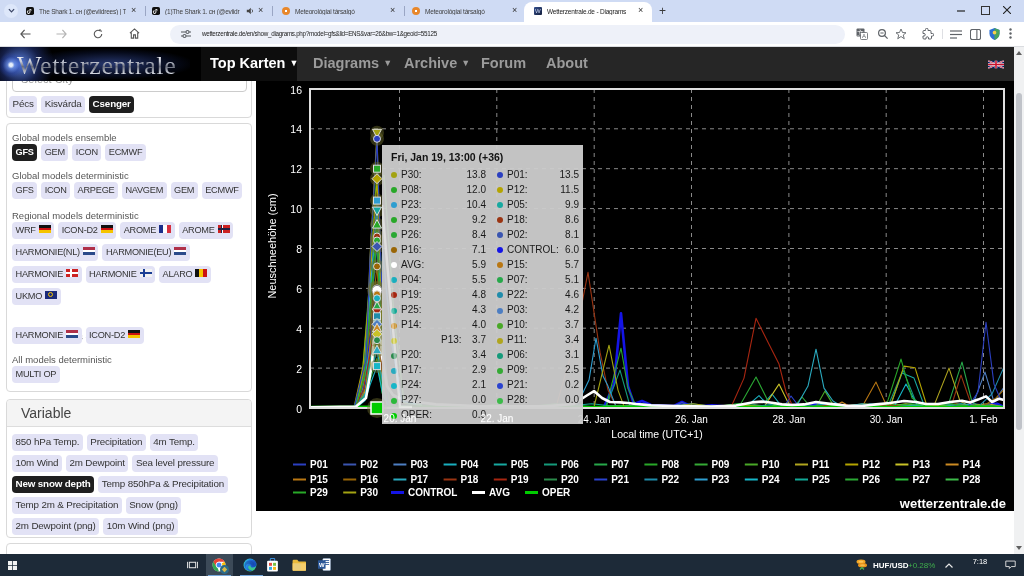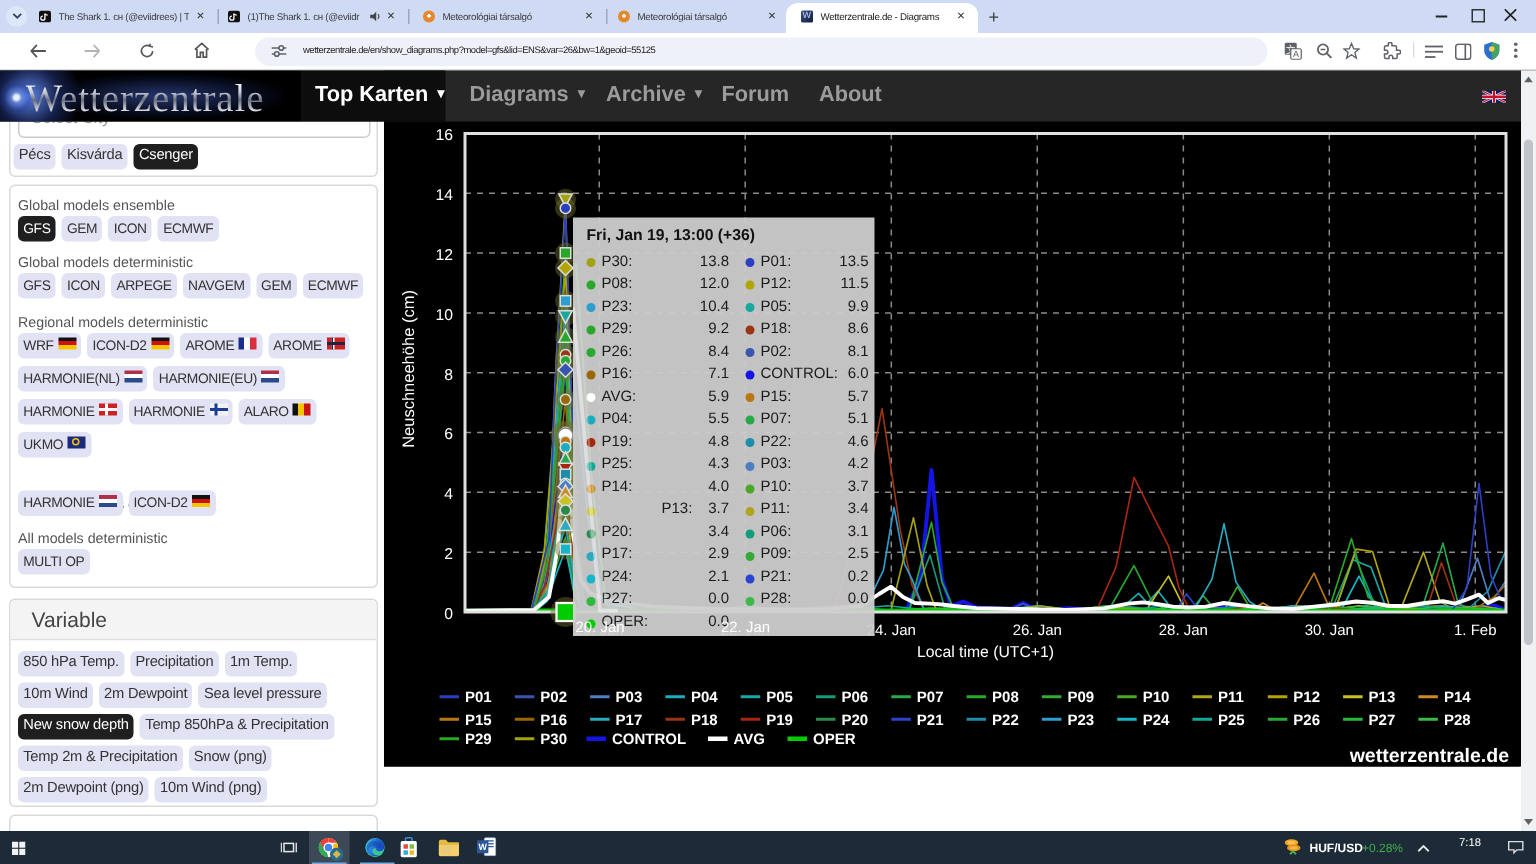--- a/index.html
+++ b/index.html
@@ -1,17 +1,17 @@
 <!DOCTYPE html>
 <html><head><meta charset="utf-8">
 <style>
 *{margin:0;padding:0;}
 html,body{width:1024px;height:576px;overflow:hidden;background:#fff;font-family:'Liberation Sans',sans-serif;}
 .b{display:inline-block;background:#e2e2f5;color:#333;border-radius:4px;padding:2px 3.5px;font-size:9.8px;letter-spacing:-0.15px;line-height:12.5px;white-space:nowrap;margin-right:4px;vertical-align:top;}
-.bs{background:#1f1f1f;color:#fff;font-weight:normal;}
+.bs{background:#1f1f1f;color:#fff;font-weight:bold;}
 .bm{font-size:9.2px;letter-spacing:-0.25px;}
 .lab{font-size:9.5px;color:#555;}
 .tabt{position:absolute;top:7.5px;font-size:6.5px;letter-spacing:-0.2px;color:#3d3d3d;white-space:nowrap;overflow:hidden;}
 .tabx{position:absolute;top:5px;font-size:9px;color:#333;}
 .tdiv{position:absolute;top:6px;width:1px;height:10px;background:#9aa6c4;}
 .nav{position:absolute;top:8px;color:#9b9b9b;font-weight:bold;font-size:14.5px;}
 </style></head>
 <body>
 <div style="position:relative;width:1024px;height:576px;">
 <div style="position:absolute;left:0;top:0;width:1024px;height:22px;background:#cfdbf4;">
@@ -141,21 +141,21 @@
         <div style="position:absolute;left:5px;top:164px;white-space:nowrap;font-size:0;"><span class="b bm">UKMO<span style="display:inline-block;width:12px;height:8px;margin-left:3px;position:relative;background:#1b2a7a;"><span style="position:absolute;left:3.2px;top:1.3px;width:5px;height:5px;border-radius:50%;border:1px solid #f5c400;box-sizing:border-box;"></span></span></span></div>
         <div style="position:absolute;left:5px;top:191px;white-space:nowrap;font-size:0;margin-top:16px;"><span class="lab">Regional models ensemble</span></div>
         <div style="position:absolute;left:5px;top:203px;white-space:nowrap;font-size:0;"><span class="b bm">HARMONIE<span style="display:inline-block;width:12px;height:8px;margin-left:3px;position:relative;background:linear-gradient(180deg,#b03048 33%,#fff 33%,#fff 66%,#2a4a8a 66%);"></span></span><span class="b bm">ICON-D2<span style="display:inline-block;width:12px;height:8px;margin-left:3px;position:relative;background:linear-gradient(180deg,#111 33%,#cc1111 33%,#cc1111 66%,#f5c400 66%);"></span></span></div>
         <div style="position:absolute;left:5px;top:230px;white-space:nowrap;font-size:0;"><span class="lab">All models deterministic</span></div>
         <div style="position:absolute;left:5px;top:242px;white-space:nowrap;font-size:0;"><span class="b bm">MULTI OP</span></div>
       </div>
       <div style="position:absolute;left:6px;top:352px;width:246px;height:139px;background:#fff;border:1px solid #d9d9d9;border-radius:4px;box-sizing:border-box;">
         <div style="position:absolute;left:0;top:0;width:100%;height:27px;background:#f4f4f4;border-bottom:1px solid #ddd;border-radius:4px 4px 0 0;box-sizing:border-box;">
           <span style="position:absolute;left:14px;top:5px;font-size:14px;color:#444;">Variable</span>
         </div>
-        <div style="position:absolute;left:5px;top:34px;white-space:nowrap;font-size:0;"><span class="b">850 hPa Temp.</span><span class="b">Precipitation</span><span class="b">1m Temp.</span></div>
+        <div style="position:absolute;left:5px;top:34px;white-space:nowrap;font-size:0;"><span class="b">850 hPa Temp.</span><span class="b">Precipitation</span><span class="b">4m Temp.</span></div>
         <div style="position:absolute;left:5px;top:55px;white-space:nowrap;font-size:0;"><span class="b">10m Wind</span><span class="b">2m Dewpoint</span><span class="b">Sea level pressure</span></div>
         <div style="position:absolute;left:5px;top:76px;white-space:nowrap;font-size:0;"><span class="b bs">New snow depth</span><span class="b">Temp 850hPa &amp; Precipitation</span></div>
         <div style="position:absolute;left:5px;top:97px;white-space:nowrap;font-size:0;"><span class="b">Temp 2m &amp; Precipitation</span><span class="b">Snow (png)</span></div>
         <div style="position:absolute;left:5px;top:118px;white-space:nowrap;font-size:0;"><span class="b">2m Dewpoint (png)</span><span class="b">10m Wind (png)</span></div>
       </div>
       <div style="position:absolute;left:6px;top:496px;width:246px;height:30px;background:#fff;border:1px solid #d9d9d9;border-radius:4px;box-sizing:border-box;"></div>
 </div>
 <svg width="757" height="430" viewBox="0 0 757 430" style="position:absolute;left:256px;top:81px;background:#000">
       <g stroke="#8a8a8a" stroke-width="1" stroke-dasharray="4,4">
         <line x1="54" y1="287.1" x2="748" y2="287.1"></line>

